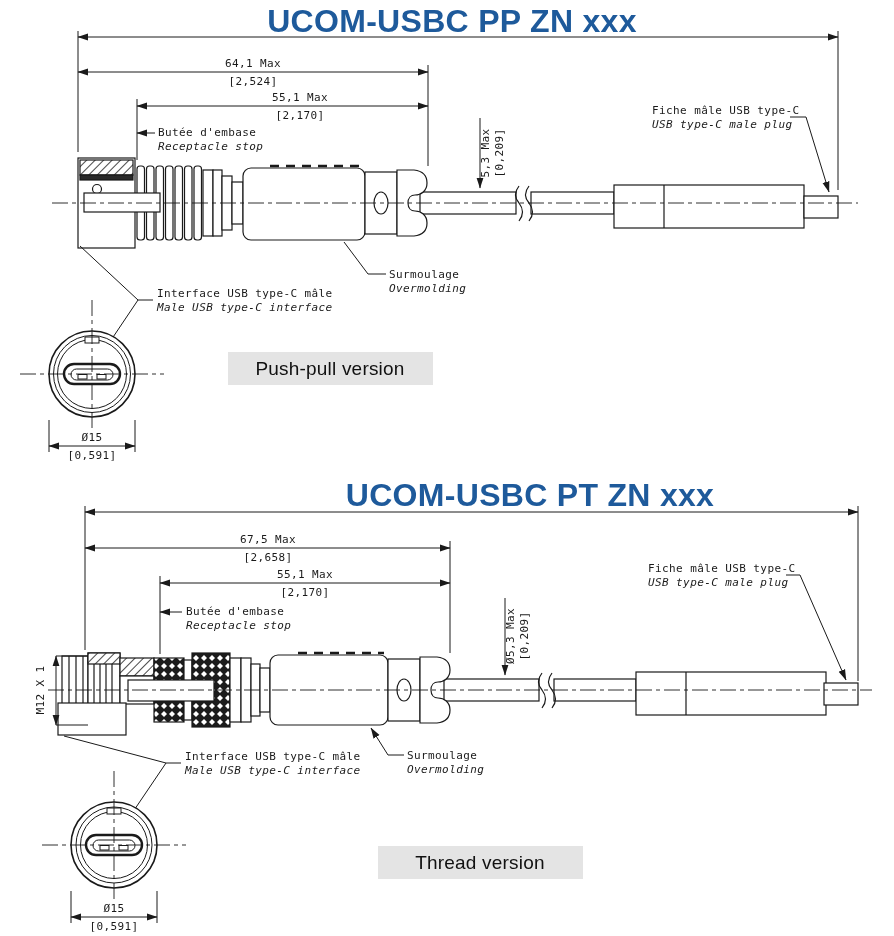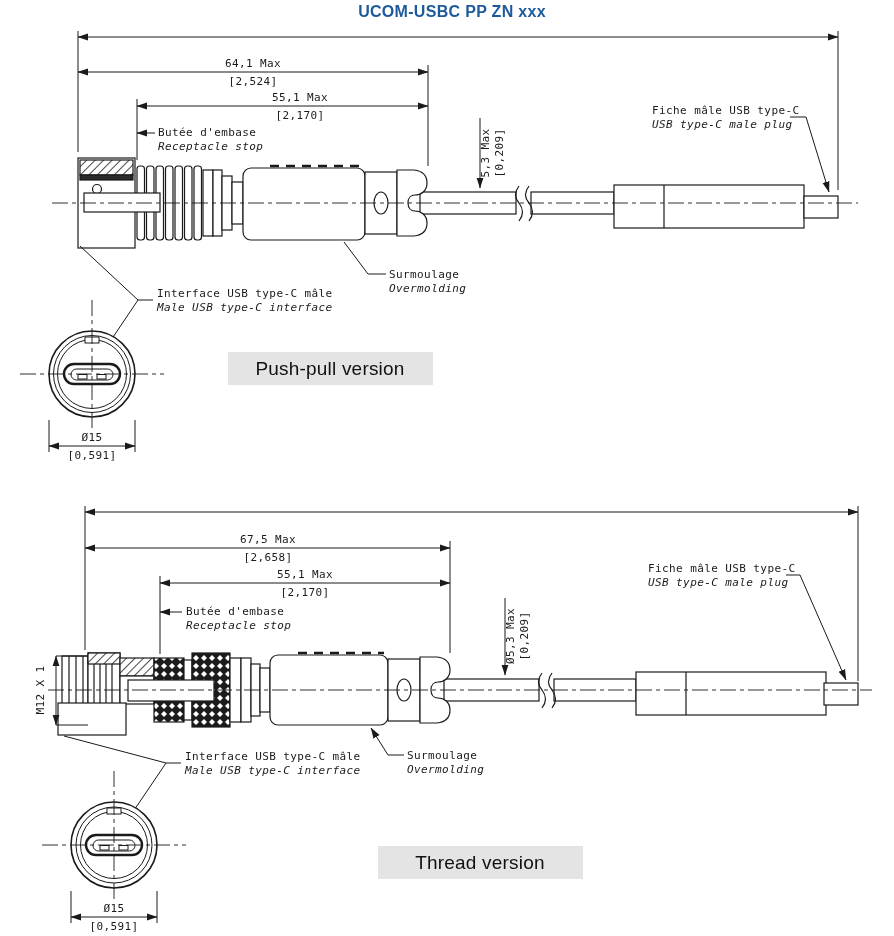--- a/index.html
+++ b/index.html
@@ -1,21 +1,21 @@
 <!DOCTYPE html>
 <html><head>
 <meta charset="utf-8">
 <style>
   *{margin:0;padding:0;box-sizing:border-box}
   html,body{background:#fff}
   body{width:894px;height:936px;position:relative;overflow:hidden;font-family:"Liberation Sans",sans-serif}
   .diagram{position:absolute;left:0;width:894px}
   #d1{top:0;height:470px}
   #d2{top:470px;height:466px}
-  .title{position:absolute;transform:translateX(-50%);font-size:16px;font-weight:bold;color:#1e5a9b;letter-spacing:.3px;white-space:nowrap}
+  .title{position:absolute;transform:translateX(-50%);font-size:32px;font-weight:bold;color:#1e5a9b;letter-spacing:.3px;white-space:nowrap}
   #d1 .title{left:452px;top:3px}
   #d2 .title{left:530px;top:7px}
   .diagram svg{position:absolute;top:0;left:0}
   svg text{font-family:"DejaVu Sans Mono",monospace;font-size:11px;fill:#1a1a1a;letter-spacing:.4px}
   svg text.it{font-style:italic}
   svg text.rot{text-anchor:middle}
   svg text.badge-text{font-family:"Liberation Sans",sans-serif;font-size:19px;fill:#111;letter-spacing:.2px;text-anchor:middle}
   .dims line,.dims polyline{stroke:#1a1a1a;stroke-width:1}
   .part{stroke:#1a1a1a;stroke-width:1.2;fill:#fff}
   .cl{stroke:#1a1a1a;stroke-width:.9;stroke-dasharray:16 4 4 4;fill:none}
@@ -146,20 +146,21 @@
     </g>
 
     <g>
       <rect x="228" y="352" width="205" height="33" fill="#e4e4e4"></rect>
       <text x="330" y="375" class="badge-text">Push-pull version</text>
     </g>
   </svg>
 </div>
 
 <div class="diagram" id="d2">
+  <div class="title">UCOM-USBC PT ZN xxx</div>
 
   <svg width="894" height="466" viewBox="0 0 894 466">
 
     <g>
       <g class="part">
         <rect x="62" y="186" width="26" height="69"></rect>
         <line x1="69" y1="186" x2="69" y2="255"></line>
         <line x1="76" y1="186" x2="76" y2="255"></line>
         <line x1="83" y1="186" x2="83" y2="255"></line>
       </g>

